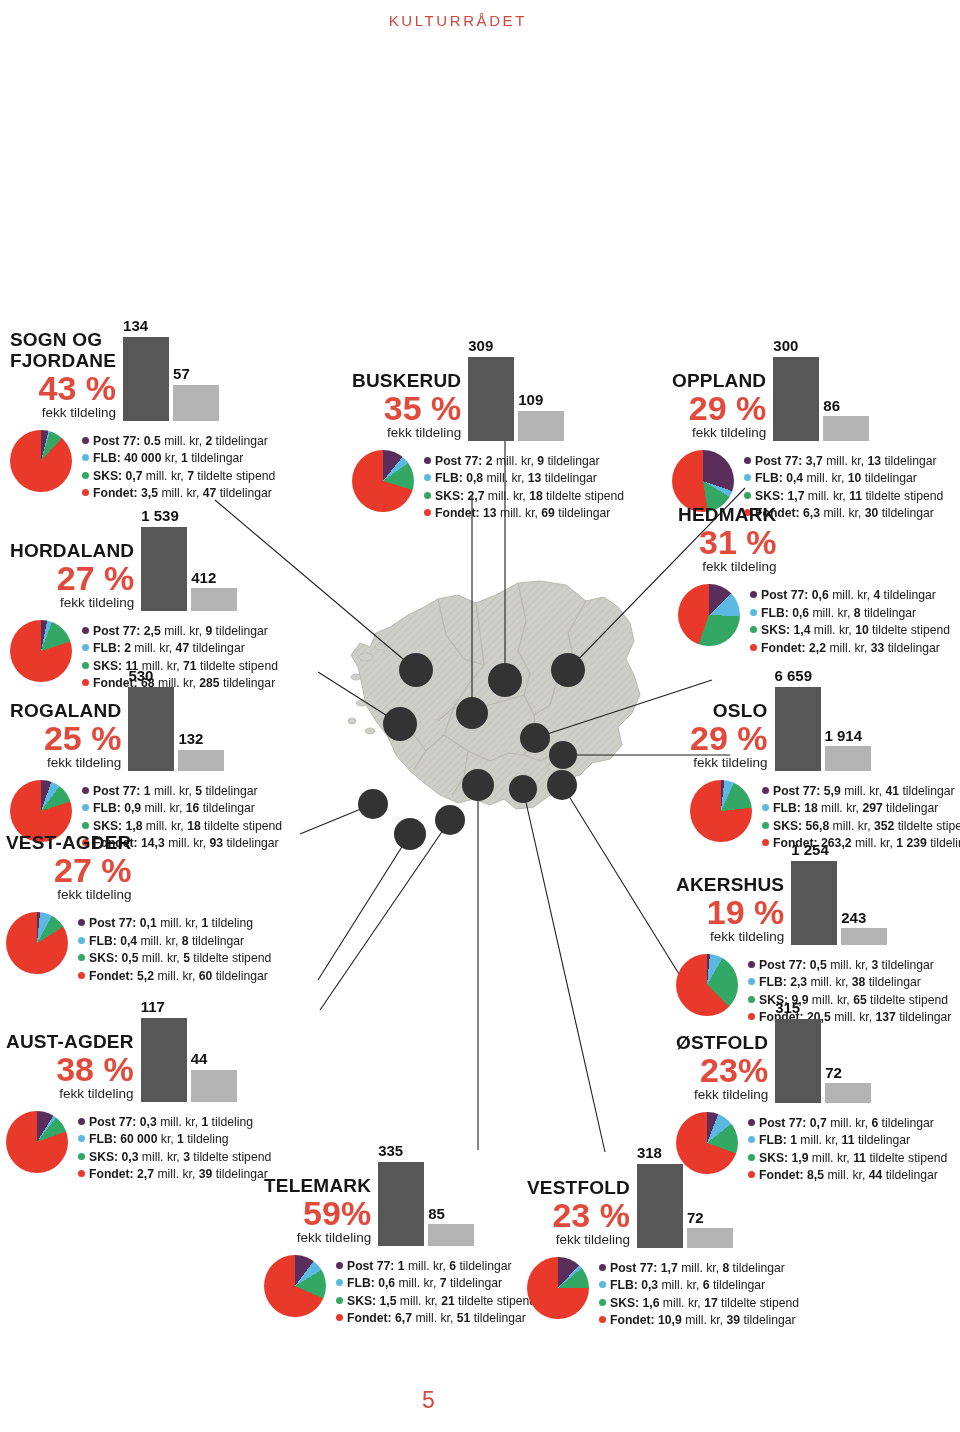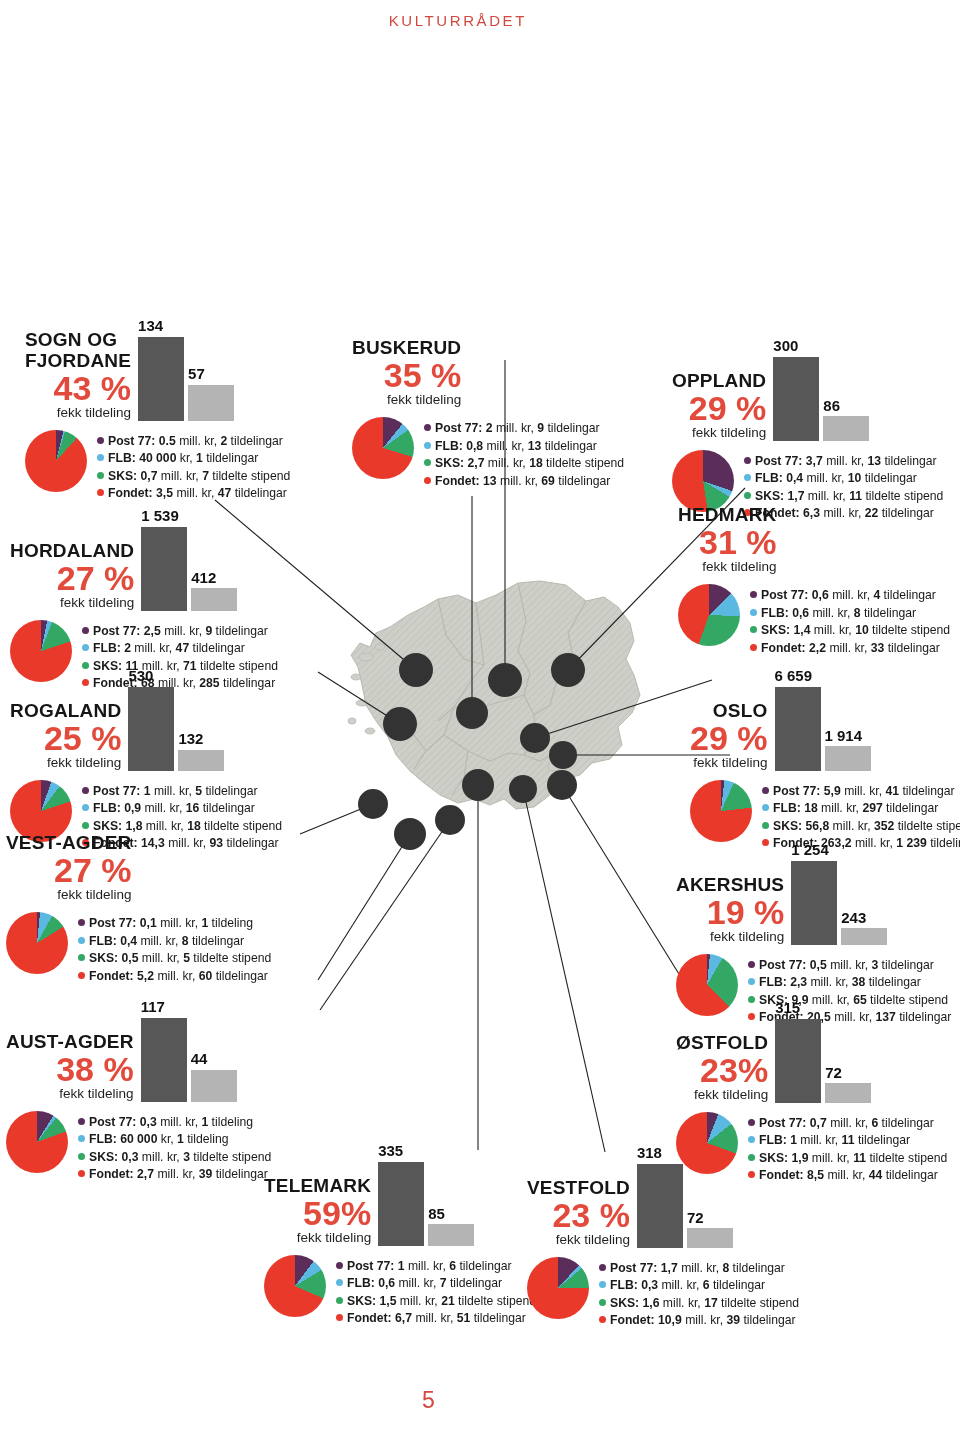--- a/index.html
+++ b/index.html
@@ -70,21 +70,21 @@
   .legend { margin-left: 10px; padding-top: 3px; }
   .legend-row {
     display: flex; align-items: baseline;
     font-size: 12.2px; line-height: 1.44; color: #1a1a1a; white-space: nowrap;
   }
   .dot { width: 7px; height: 7px; border-radius: 50%; flex: 0 0 auto; margin-right: 4px; position: relative; top: -1px; }
   .legend-row b { font-weight: bold; }
   .legend-text { }
 
   
-  #panel-sogn      { left: 25px;  top: 318px; }
+  #panel-sogn      { left: 10px;  top: 318px; }
   #panel-buskerud  { left: 352px; top: 338px; }
   #panel-oppland   { left: 672px; top: 338px; }
   #panel-hordaland { left: 10px;  top: 508px; }
   #panel-hedmark   { left: 678px; top: 505px; }
   #panel-rogaland  { left: 10px;  top: 668px; }
   #panel-oslo      { left: 690px; top: 668px; }
   #panel-vestagder { left: 6px;   top: 833px; }
   #panel-akershus  { left: 676px; top: 842px; }
   #panel-austagder { left: 6px;   top: 999px; }
   #panel-ostfold   { left: 676px; top: 1000px; }
@@ -224,20 +224,30 @@
       </div>
       <div class="panel" id="panel-buskerud">
         <div class="panel-head">
           <div class="head-left">
             <div class="region-name">
               <div>BUSKERUD</div>
             </div>
             <div class="pct">35 %</div>
             <div class="fekk">fekk tildeling</div>
           </div>
+          <div class="bars">
+            <div class="barcol">
+              <div class="barval">309</div>
+              <div class="bar dark" style="height: 84px;"></div>
+            </div>
+            <div class="barcol">
+              <div class="barval">109</div>
+              <div class="bar light" style="height: 29.6311px;"></div>
+            </div>
+          </div>
         </div>
         <div class="panel-body">
           <div class="pie" style="background: conic-gradient(rgb(91, 45, 91) 0%, rgb(91, 45, 91) 10.8%, rgb(91, 184, 224) 10.8%, rgb(91, 184, 224) 15.1%, rgb(51, 168, 100) 15.1%, rgb(51, 168, 100) 29.7%, rgb(232, 57, 42) 29.7%, rgb(232, 57, 42) 100%);"></div>
           <div class="legend">
             <div class="legend-row">
               <span class="dot" style="background: rgb(91, 45, 91);"></span>
               <span class="legend-text"><b>Post 77: 2</b> mill. kr, <b>9</b> tildelingar</span>
             </div>
             <div class="legend-row">
               <span class="dot" style="background: rgb(91, 184, 224);"></span>
@@ -284,21 +294,21 @@
             <div class="legend-row">
               <span class="dot" style="background: rgb(91, 184, 224);"></span>
               <span class="legend-text"><b>FLB: 0,4</b> mill. kr, <b>10</b> tildelingar</span>
             </div>
             <div class="legend-row">
               <span class="dot" style="background: rgb(51, 168, 100);"></span>
               <span class="legend-text"><b>SKS: 1,7</b> mill. kr, <b>11</b> tildelte stipend</span>
             </div>
             <div class="legend-row">
               <span class="dot" style="background: rgb(232, 57, 42);"></span>
-              <span class="legend-text"><b>Fondet: 6,3</b> mill. kr, <b>22</b> tildelingar</span>
+              <span class="legend-text"><b>Fondet: 6,3</b> mill. kr, <b>30</b> tildelingar</span>
             </div>
           </div>
         </div>
       </div>
       <div class="panel" id="panel-hordaland">
         <div class="panel-head">
           <div class="head-left">
             <div class="region-name">
               <div>HORDALAND</div>
             </div>

